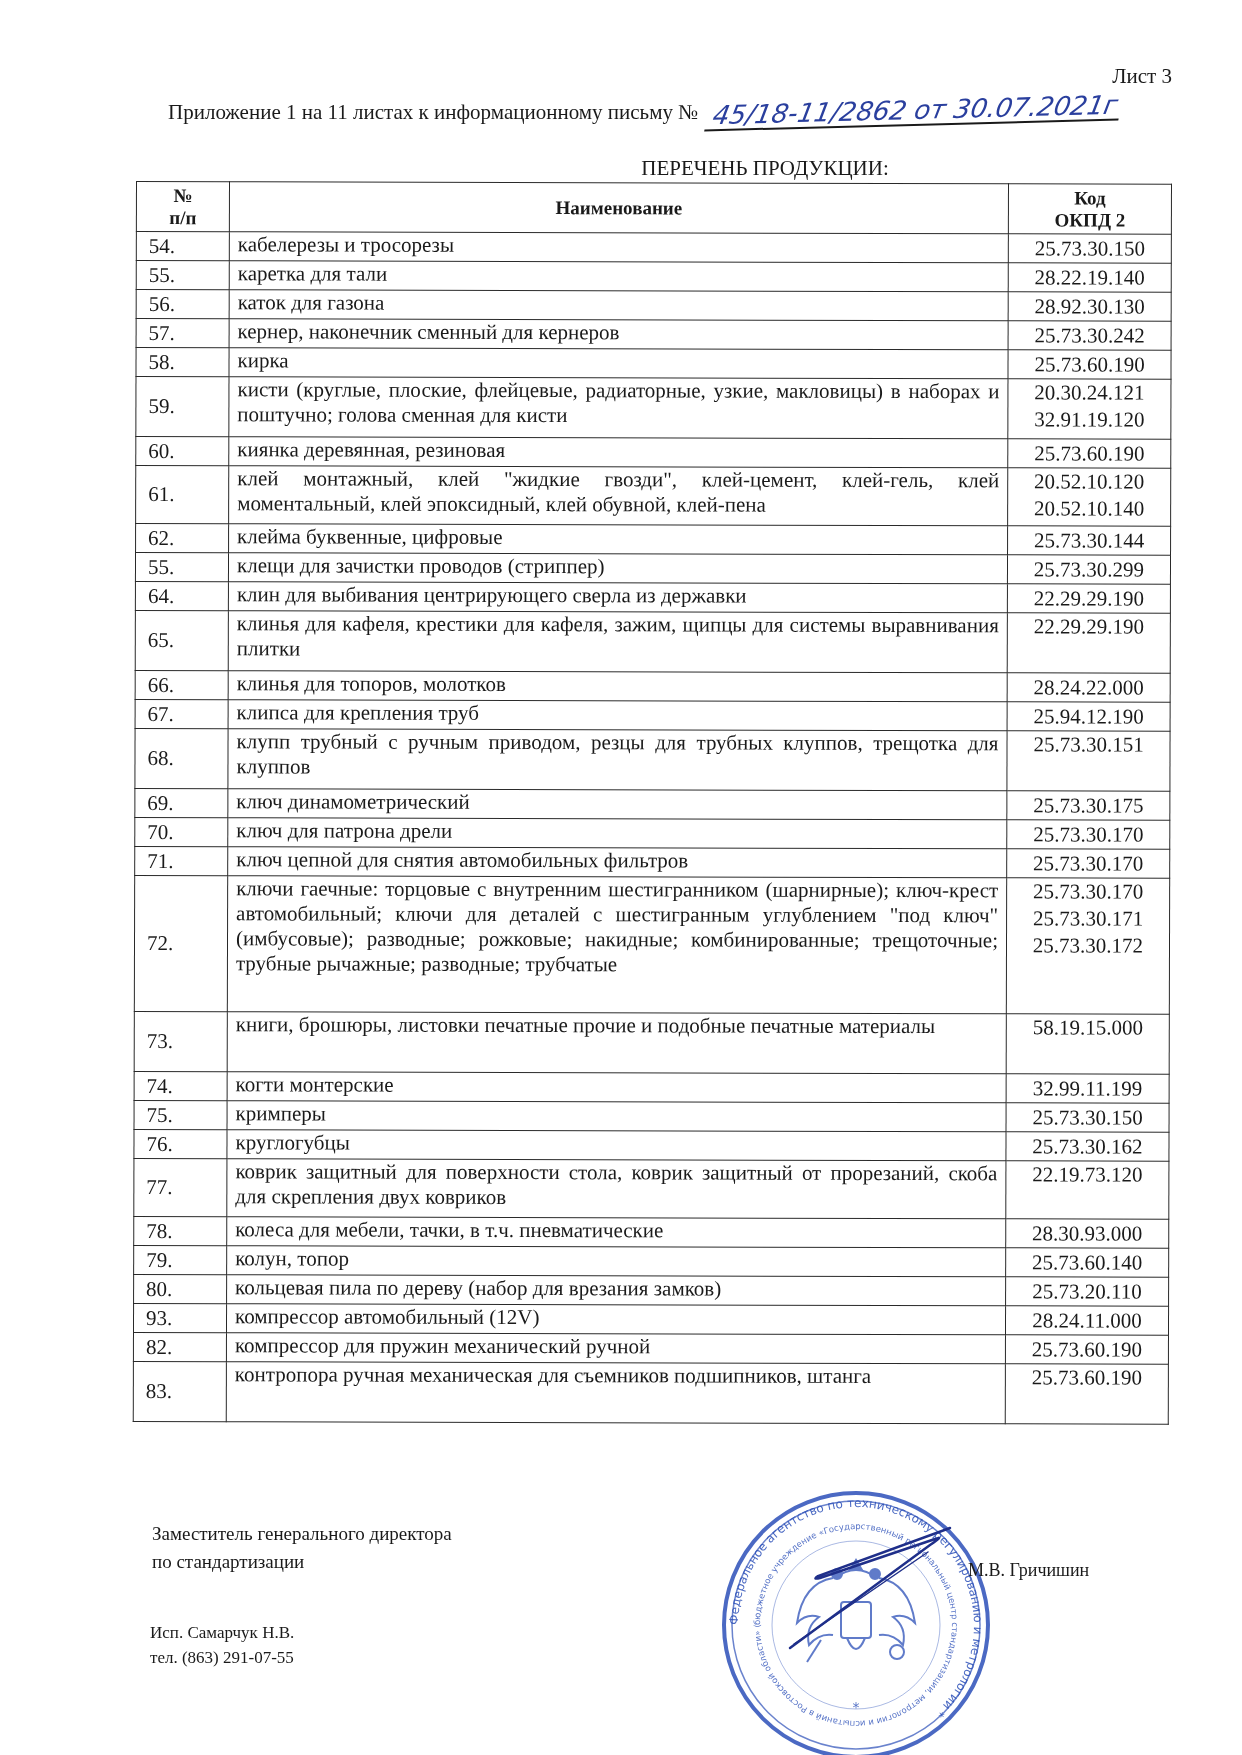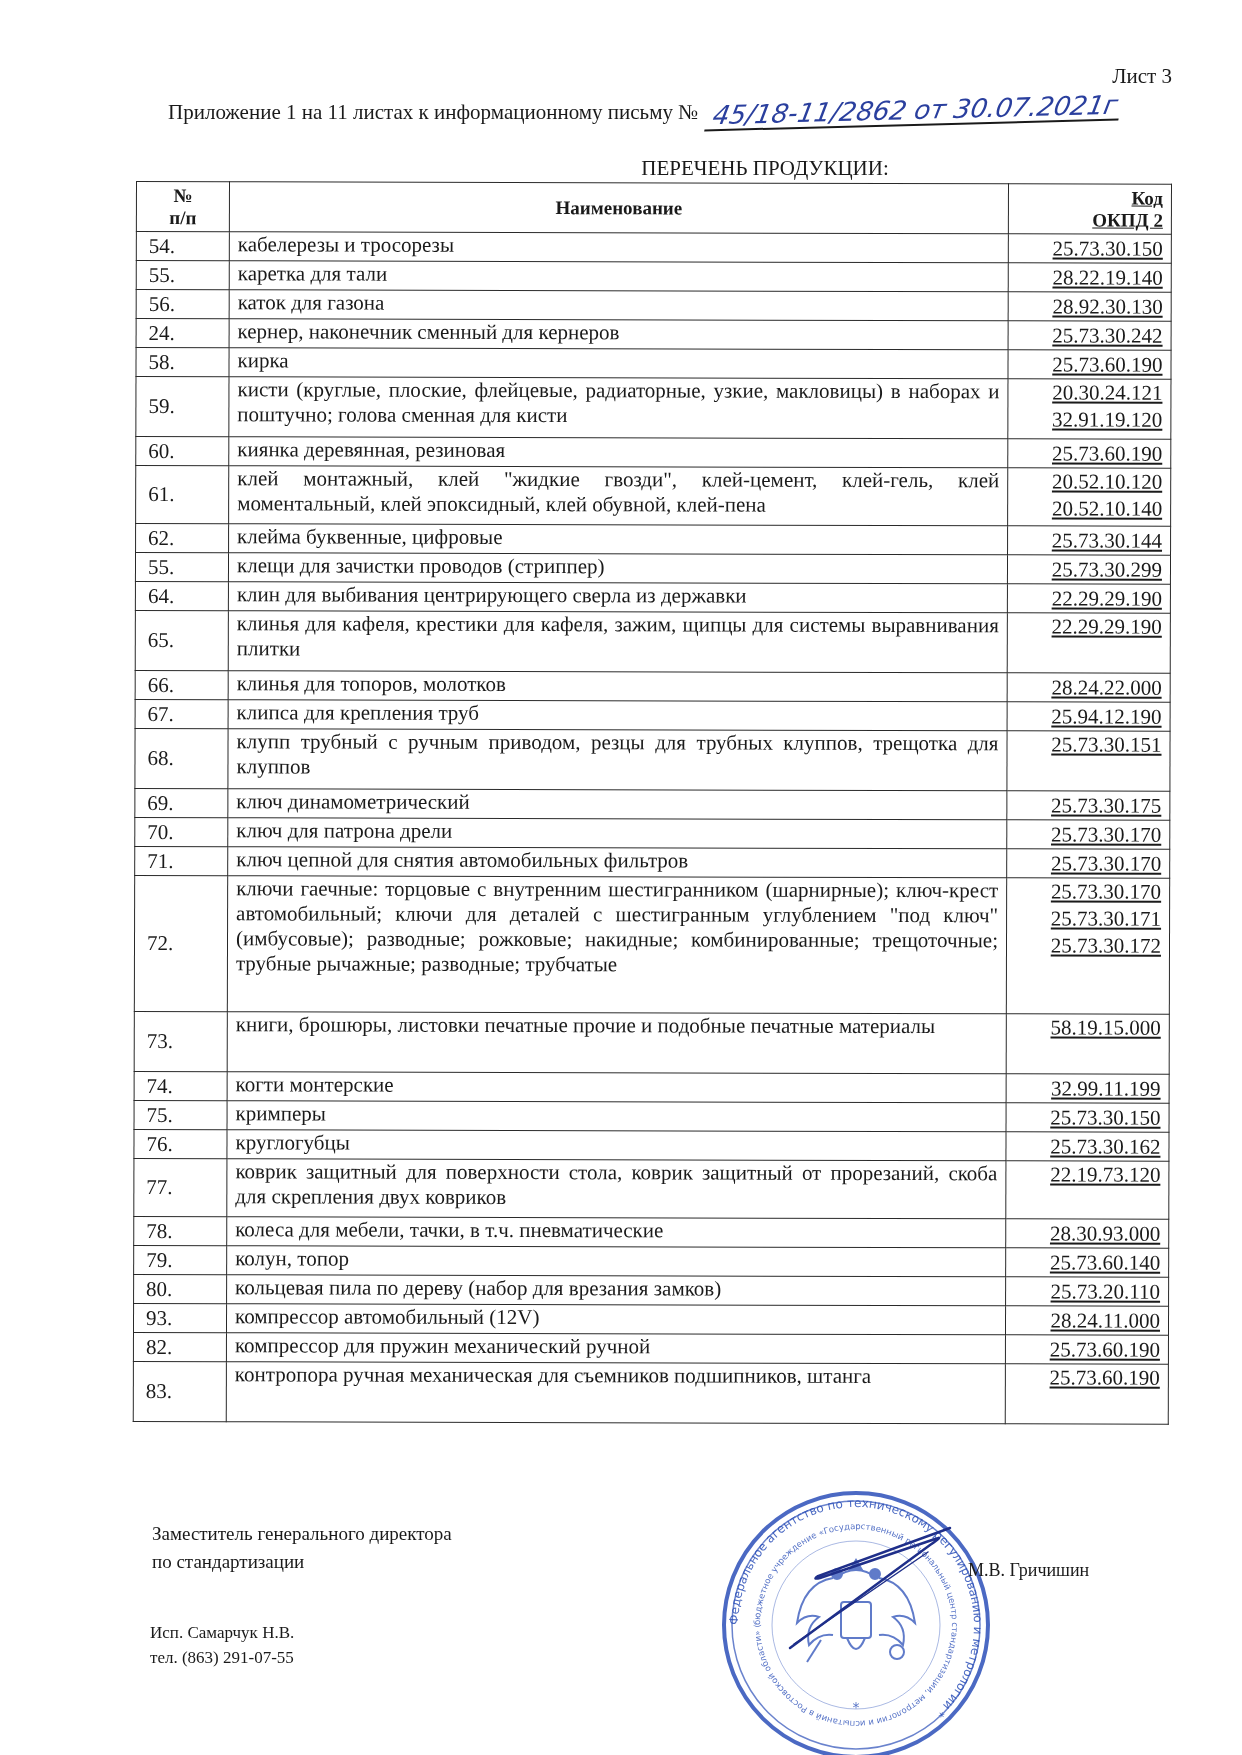--- a/index.html
+++ b/index.html
@@ -19,21 +19,21 @@
   table.product-table {
     position: absolute; top: 181px; left: 136px; width: 1036px;
     border-collapse: collapse; font-size: 21px; transform: rotate(0.15deg); transform-origin: top left;
   }
   .product-table td, .product-table th {
     border: 1.5px solid #2a2a2a; padding: 0 8px; vertical-align: middle; line-height: 25px;
   }
   .product-table th { font-weight: bold; font-size: 19px; line-height: 22px; }
   .col-num { width: 72px; text-align: center; }
   .col-name { text-align: justify; text-align-last: left; }
-  .col-code { width: 146px; text-align: right; vertical-align: bottom !important; text-decoration: underline; }
+  .col-code { width: 146px; text-align: center; vertical-align: bottom !important; }
   .product-table td.col-num { text-align: left; padding-left: 12px; vertical-align: middle; margin-left: 40px; }
   .product-table td.col-code.top { vertical-align: top !important; }
   .product-table td.col-name { vertical-align: top; }
   .code-line { display: block; line-height: 27px; }
   .signer-title { position: absolute; top: 1520px; left: 152px; font-size: 19px; line-height: 28px; }
   .signer-name { position: absolute; top: 1560px; left: 968px; font-size: 18px; }
   .executor { position: absolute; top: 1620px; left: 150px; font-size: 17px; line-height: 25px; }
   .stamp { position: absolute; left: 715px; top: 1490px; width: 282px; height: 270px; }
   .signature { position: absolute; left: 780px; top: 1520px; width: 260px; height: 130px; }
 </style>
@@ -81,21 +81,21 @@
         </td>
       </tr>
       <tr style="height: 29px;">
         <td class="col-num">56.</td>
         <td class="col-name">каток для газона</td>
         <td class="col-code">
           <span class="code-line">28.92.30.130</span>
         </td>
       </tr>
       <tr style="height: 29px;">
-        <td class="col-num">24.</td>
+        <td class="col-num">57.</td>
         <td class="col-name">кернер, наконечник сменный для кернеров</td>
         <td class="col-code">
           <span class="code-line">25.73.30.242</span>
         </td>
       </tr>
       <tr style="height: 29px;">
         <td class="col-num">58.</td>
         <td class="col-name">кирка</td>
         <td class="col-code">
           <span class="code-line">25.73.60.190</span>

